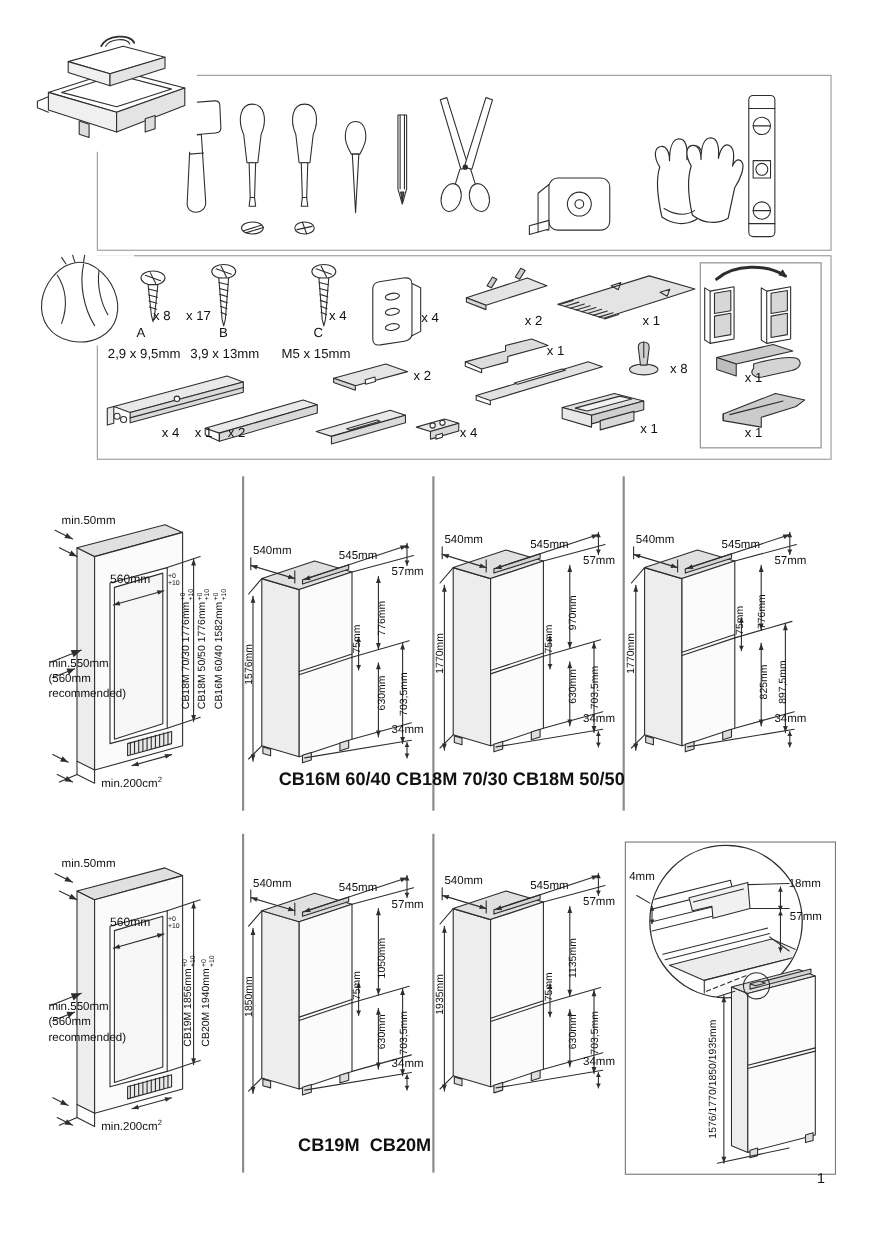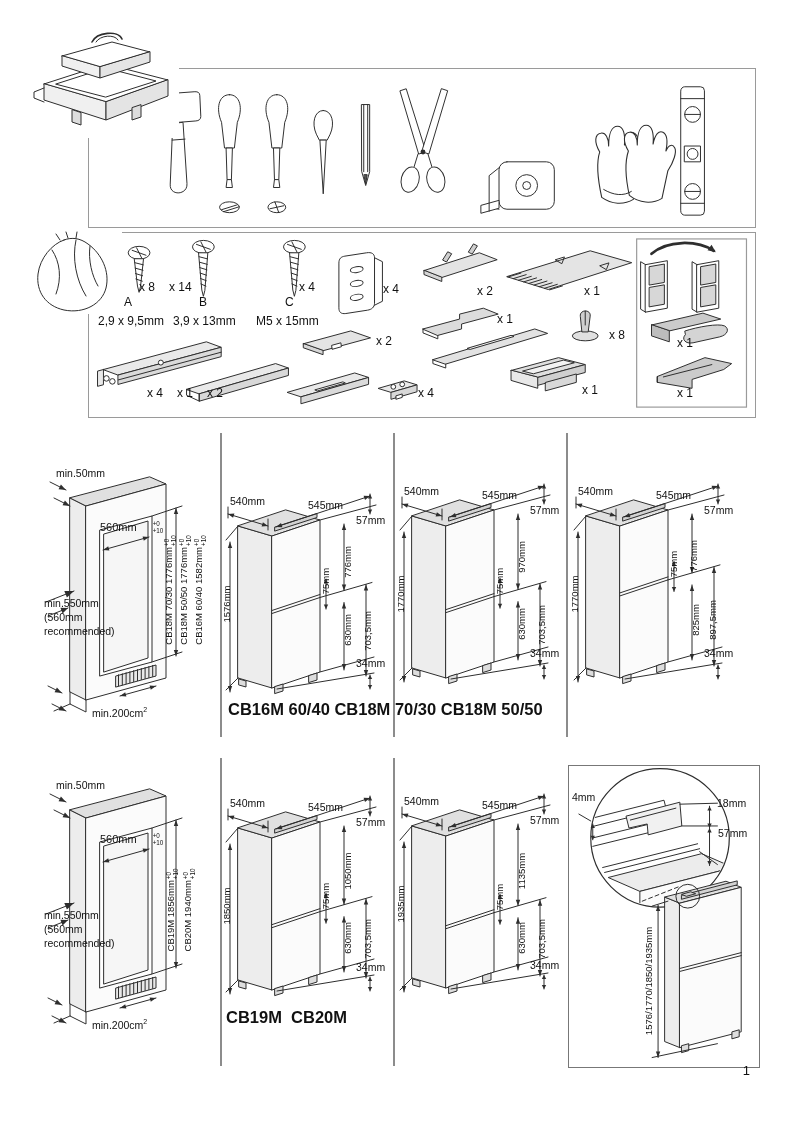--- a/index.html
+++ b/index.html
@@ -13,21 +13,21 @@
   .cab{width:175px;height:285px}
   .lbl{position:absolute;font-size:10.5px;line-height:1.12;white-space:nowrap}
   .rot{display:flex;align-items:flex-start;gap:1px;
        transform:translate(-50%,-50%) rotate(-90deg);font-size:9.5px}
   .q{font-size:12px}
   .sz{font-size:12px}
   .tol{display:inline-flex;flex-direction:column;font-size:6.3px;line-height:1.05}
   .tol i{font-style:normal}
   .wtol{display:flex;gap:16px;align-items:flex-start;font-size:11px}
   .note{position:absolute;font-size:10.5px;line-height:1.35;white-space:nowrap}
-  .title{position:absolute;font-weight:700;font-size:16.5px;text-align:left;white-space:pre}
+  .title{position:absolute;font-weight:700;font-size:16.5px;text-align:right;white-space:pre}
   .vline{position:absolute;width:1.5px;background:#8c8c8c}
   .pagenum{position:absolute;left:716px;top:1063px;width:34px;text-align:right;font-size:13px}
   sup{font-size:7px}
 </style>
 </head>
 <body>
 
 <section class="panel" style="left:88px;top:68px;width:668px;height:160px">
   <svg viewBox="0 0 668 160" style="position:absolute;left:0;top:0;width:100%;height:100%;overflow:visible">
       <g>
@@ -247,21 +247,21 @@
         <path d="M566,93 L566,104 L584,110 L584,99 Z" fill="#bdbdbd" stroke="#2e2e2e" stroke-width="1" stroke-linejoin="round" stroke-linecap="round"></path>
         <path d="M600,99 C612,95 634,91 640,94 C645,97 643,103 635,105 L608,111 C600,112.5 596,107 600,103 Z" fill="#d4d4d4" stroke="#2e2e2e" stroke-width="1" stroke-linejoin="round" stroke-linecap="round"></path>
       </g>
       <g>
         <path d="M572,145 L620,126 L647,132 L639,138 L607,148 L607,157 L572,151 Z" fill="#cbcbcb" stroke="#2e2e2e" stroke-width="1" stroke-linejoin="round" stroke-linecap="round"></path>
         <path d="M578,145.5 L627,133" fill="none" stroke="#2e2e2e" stroke-width="1" stroke-linejoin="round" stroke-linecap="round"></path>
         <path d="M572,145 L572,151" fill="none" stroke="#2e2e2e" stroke-width="1" stroke-linejoin="round" stroke-linecap="round"></path>
       </g>
     </svg>
   <span class="lbl q" style="left:50px;top:48px">x 8</span>
-  <span class="lbl q" style="left:80px;top:48px">x 14</span>
+  <span class="lbl q" style="left:80px;top:48px">x 17</span>
   <span class="lbl q" style="left:35px;top:63px">A</span>
   <span class="lbl q" style="left:110px;top:63px">B</span>
   <span class="lbl sz" style="left:9px;top:82px">2,9 x 9,5mm</span>
   <span class="lbl sz" style="left:84px;top:82px">3,9 x 13mm</span>
   <span class="lbl q" style="left:210px;top:48px">x 4</span>
   <span class="lbl q" style="left:196px;top:63px">C</span>
   <span class="lbl sz" style="left:167px;top:82px">M5 x 15mm</span>
   <span class="lbl q" style="left:294px;top:50px">x 4</span>
   <span class="lbl q" style="left:388px;top:52px">x 2</span>
   <span class="lbl q" style="left:495px;top:52px">x 1</span>
@@ -787,14 +787,14 @@
       <path d="M90,140 L92.2,146.0 L87.8,146.0 Z" fill="#2e2e2e" stroke="none" stroke-width="1" stroke-linejoin="round" stroke-linecap="round"></path>
       <path d="M84,141 L100,136" fill="none" stroke="#2e2e2e" stroke-width="1" stroke-linejoin="round" stroke-linecap="round"></path>
       <path d="M84,294 L150,280" fill="none" stroke="#2e2e2e" stroke-width="1" stroke-linejoin="round" stroke-linecap="round"></path>
     </svg>
   <span class="lbl" style="left:3px;top:26px">4mm</span>
   <span class="lbl" style="left:148px;top:32px">18mm</span>
   <span class="lbl" style="left:149px;top:62px">57mm</span>
   <span class="lbl rot" style="left:80px;top:215px">1576/1770/1850/1935mm</span>
 </div>
 
-<div class="title" style="left:226px;top:1008px;width:166px">CB19M  CB20M</div>
+<div class="title" style="left:226px;top:1032px;width:166px">CB19M  CB20M</div>
 <div class="pagenum">1</div>
 
 </body></html>

